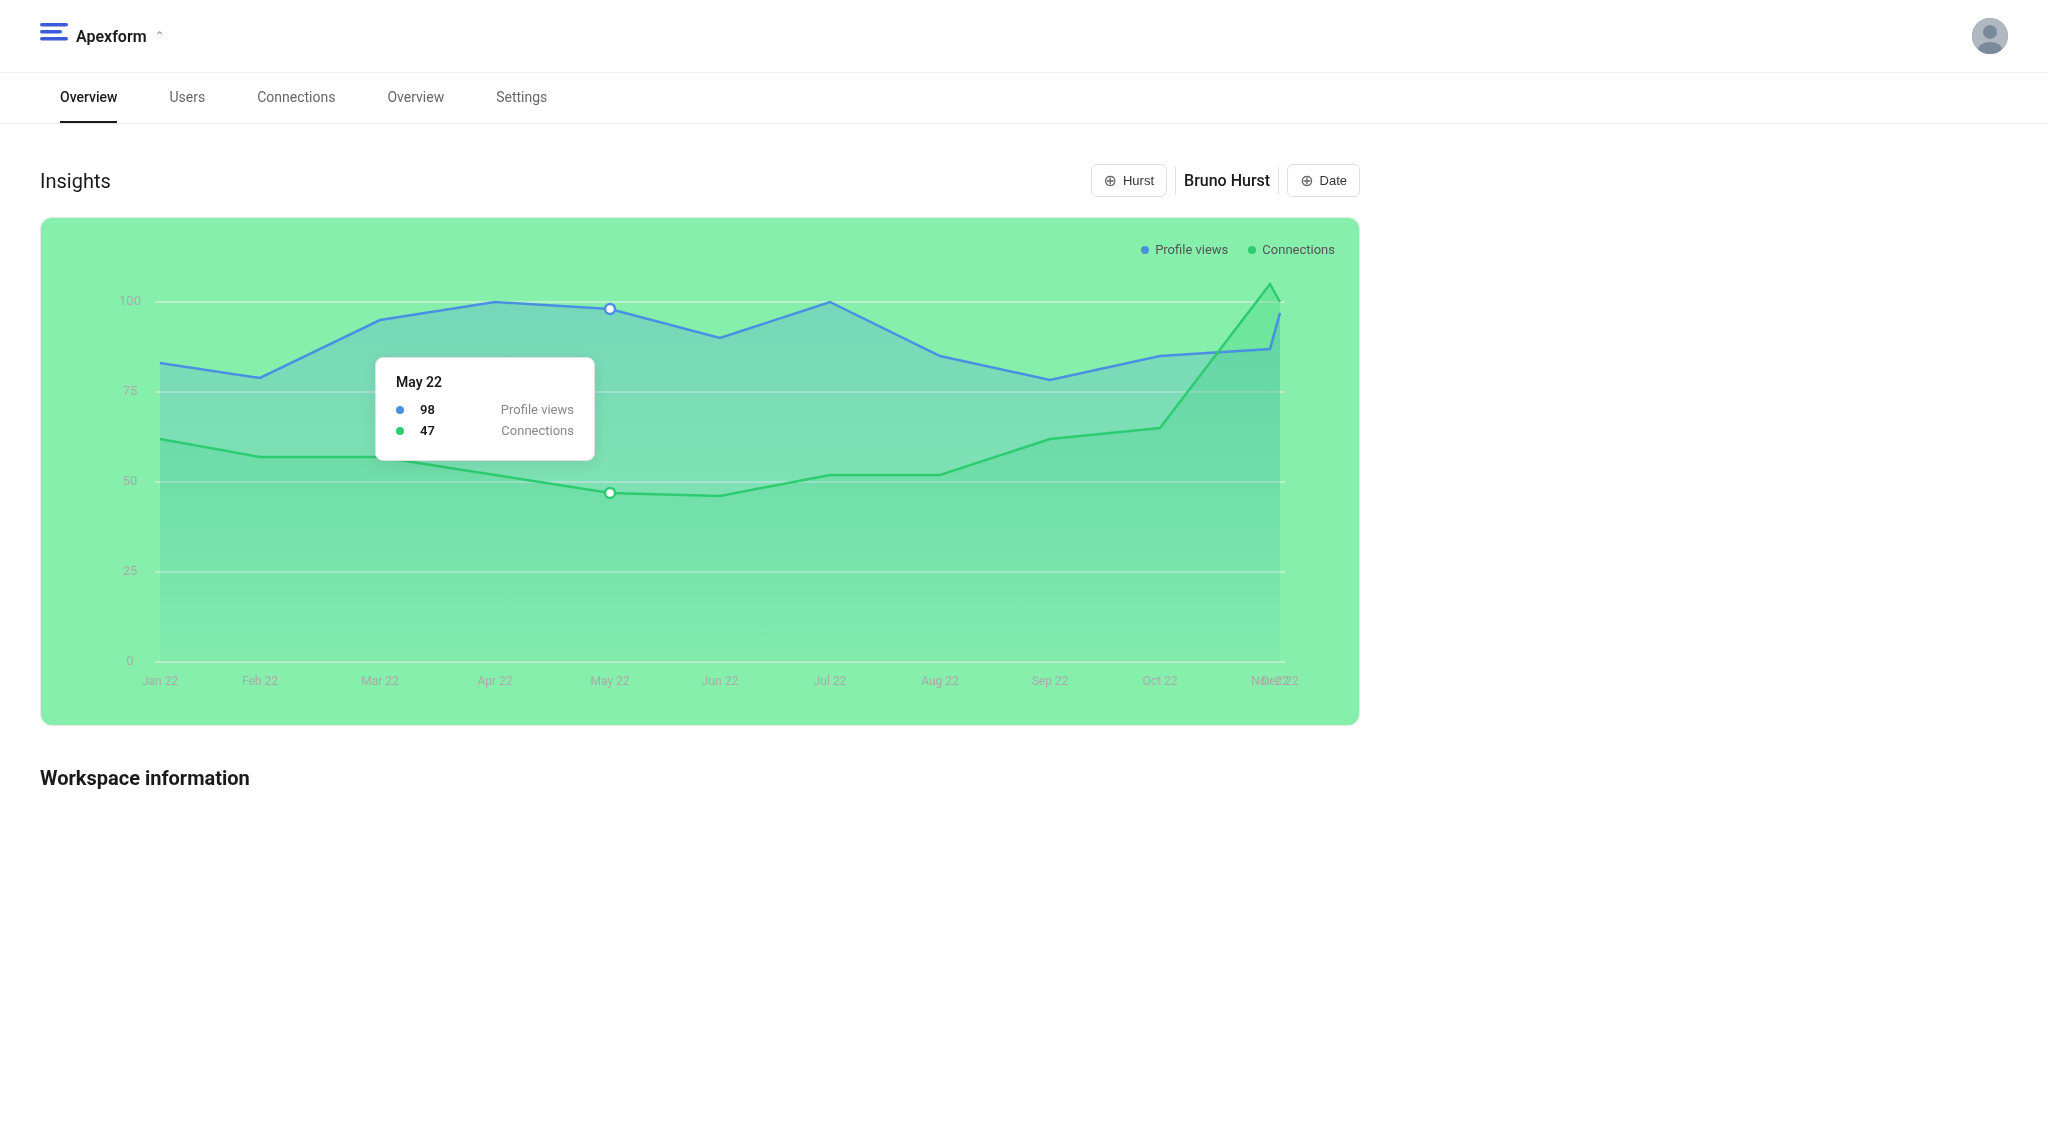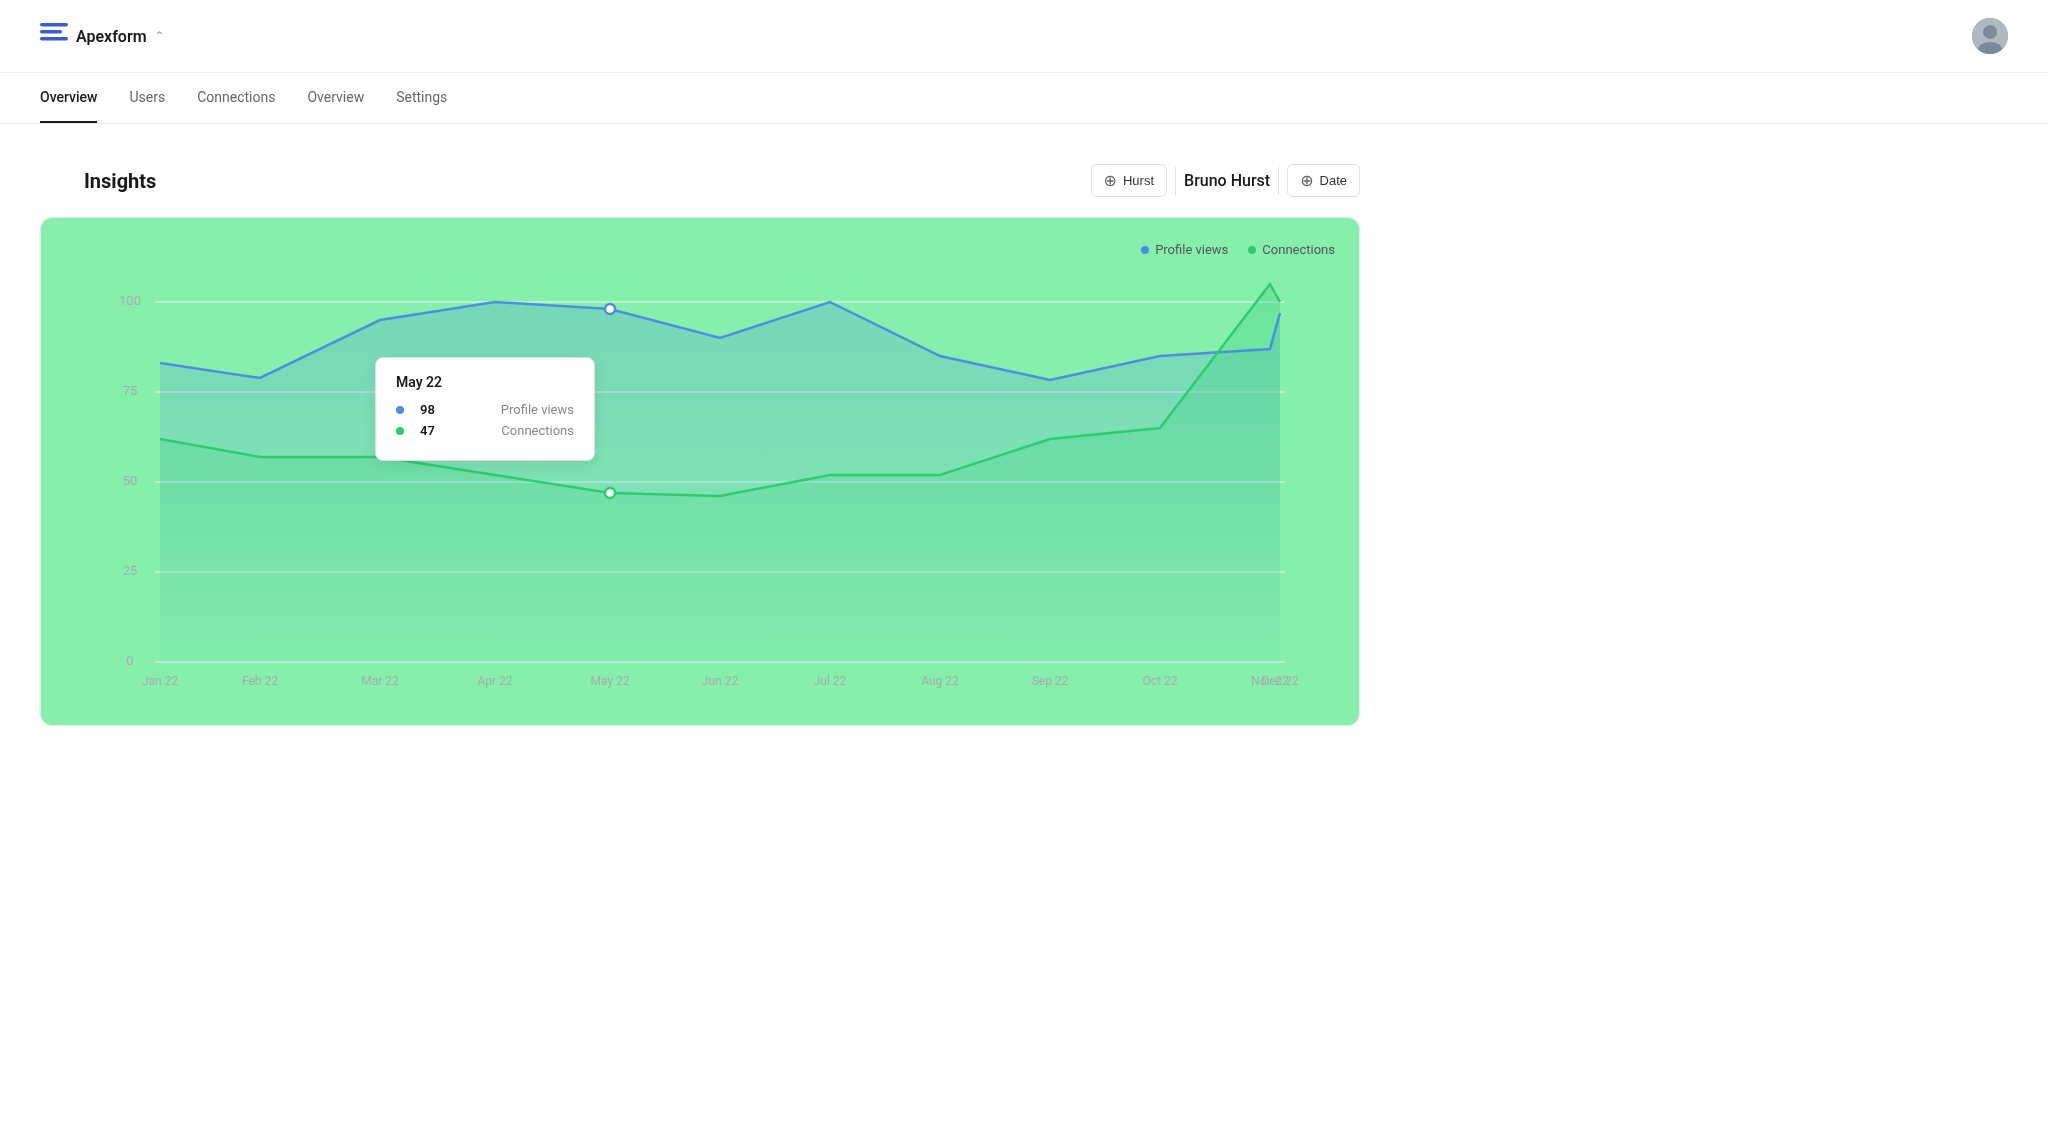--- a/index.html
+++ b/index.html
@@ -33,38 +33,39 @@
       border-bottom: 1px solid #e8e8e8;
     }
     .nav-item {
       padding: 16px 0;
       margin-right: 32px;
       font-size: 14px;
       color: #666;
       cursor: pointer;
       border-bottom: 2px solid transparent;
       text-decoration: none;
+      margin-left: 20px;
     }
     .nav-item.active {
       color: #1a1a1a;
       border-bottom: 2px solid #1a1a1a;
       font-weight: 500;
     }
 
     
     .main { padding: 40px; max-width: 1400px; }
 
     
     .section-header {
       display: flex;
       align-items: center;
       justify-content: space-between;
       margin-bottom: 20px;
     }
-    .section-title { font-size: 20px; font-weight: 700; margin-left: 44px; }
+    .section-title { font-size: 20px; font-weight: 400; }
     .filter-group { display: flex; align-items: center; gap: 4px; }
     .filter-btn {
       display: flex; align-items: center; gap: 6px;
       padding: 6px 12px;
       border: 1px solid #e0e0e0;
       border-radius: 6px;
       font-size: 13px;
       color: #333;
       cursor: pointer;
       background: #fff;
@@ -258,14 +259,15 @@
         </div>
         <div class="tooltip-row">
           <span class="tooltip-dot green"></span>
           <span class="tooltip-value">47</span>
           <span class="tooltip-label">Connections</span>
         </div>
       </div>
     </div>
   </div>
 
+  <div class="workspace-title">Workspace information</div>
 
 </div>
 
 </body></html>

